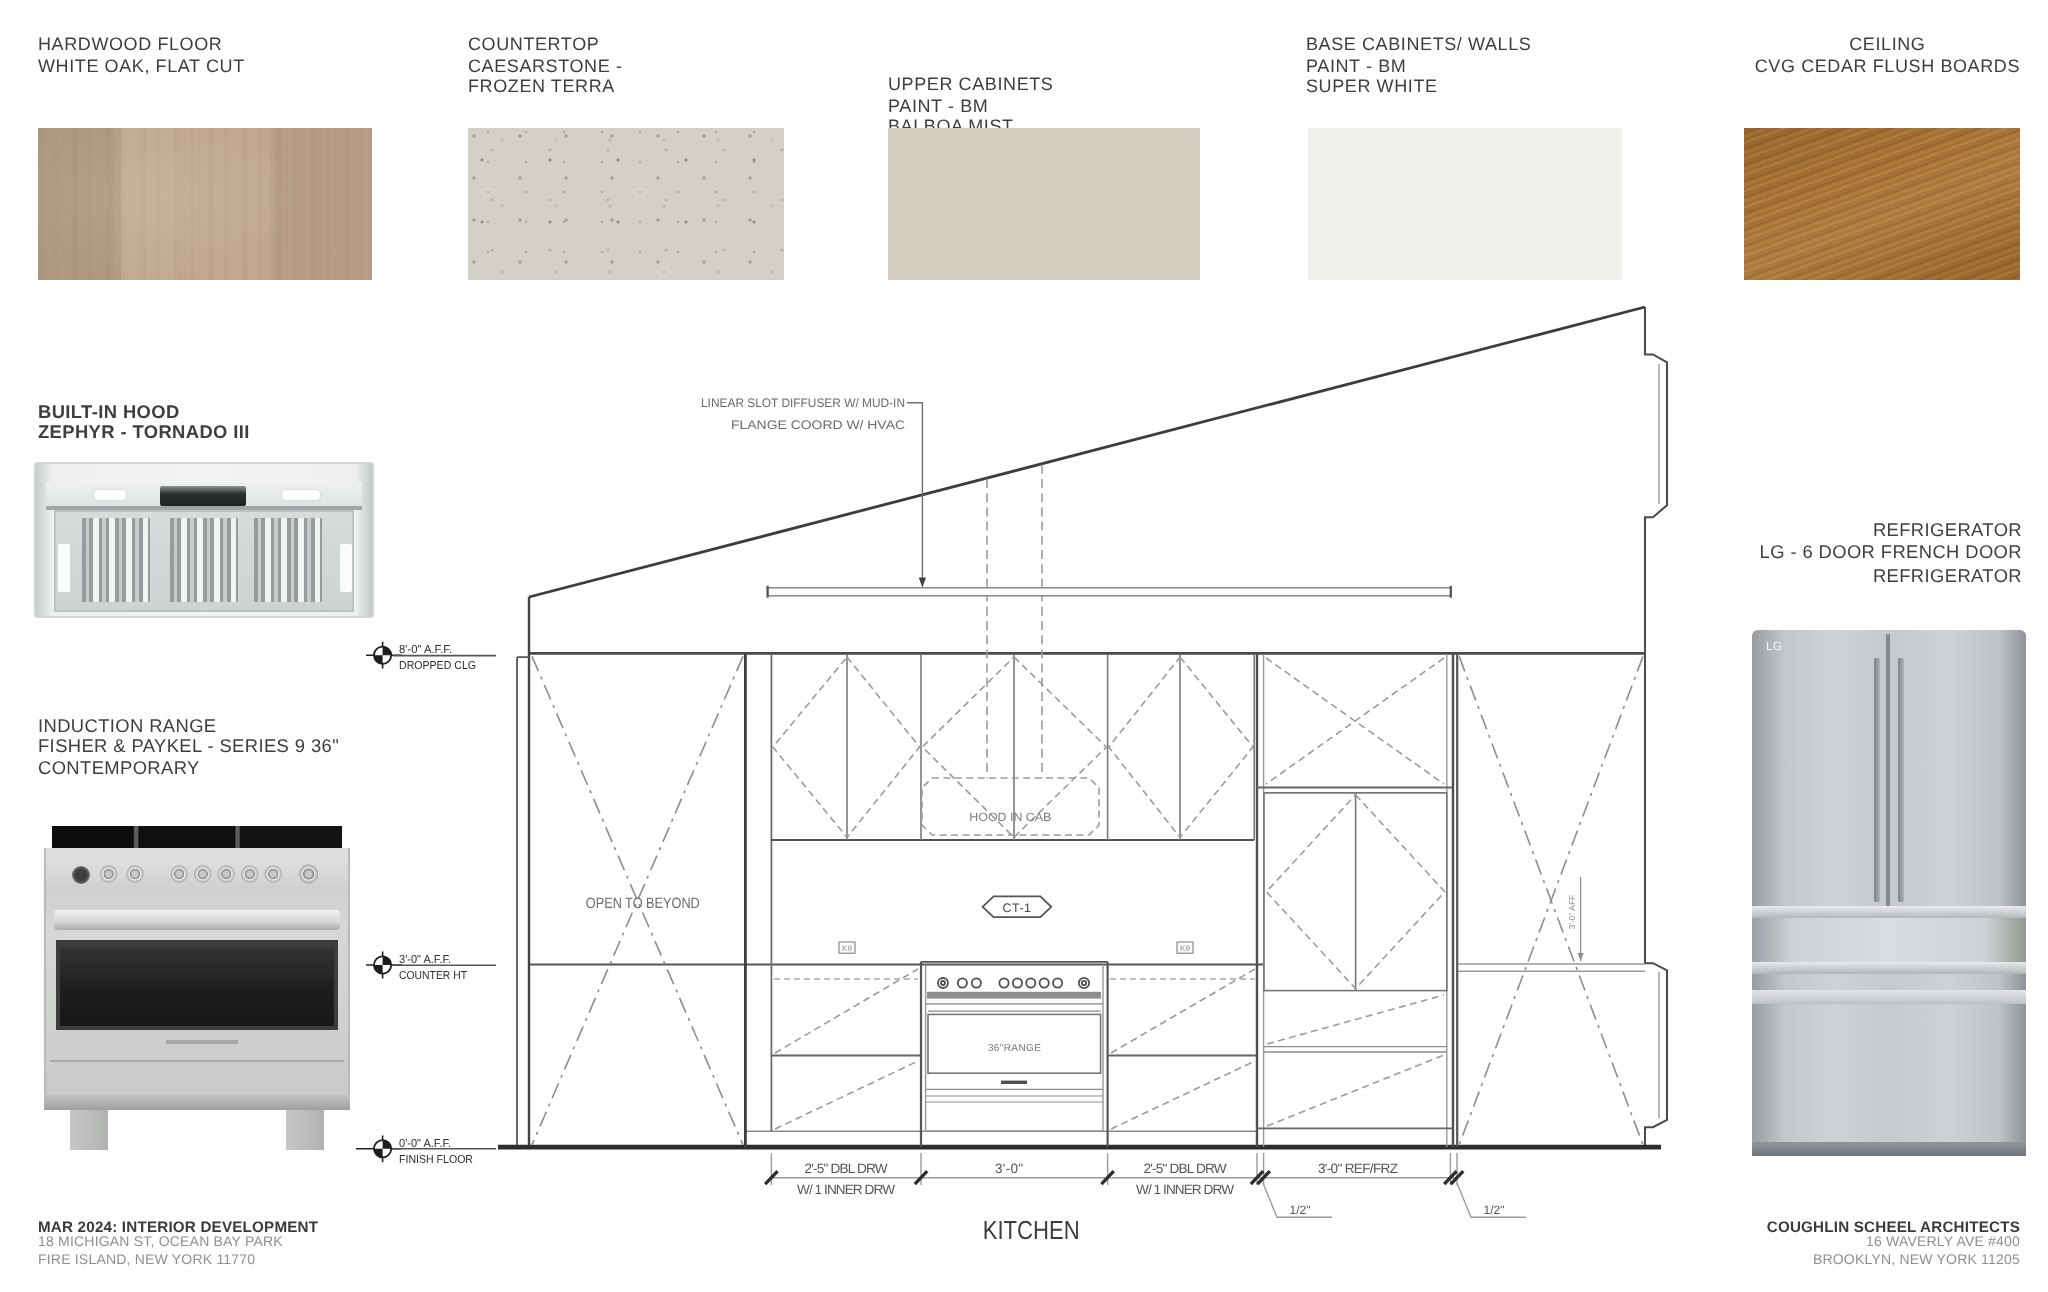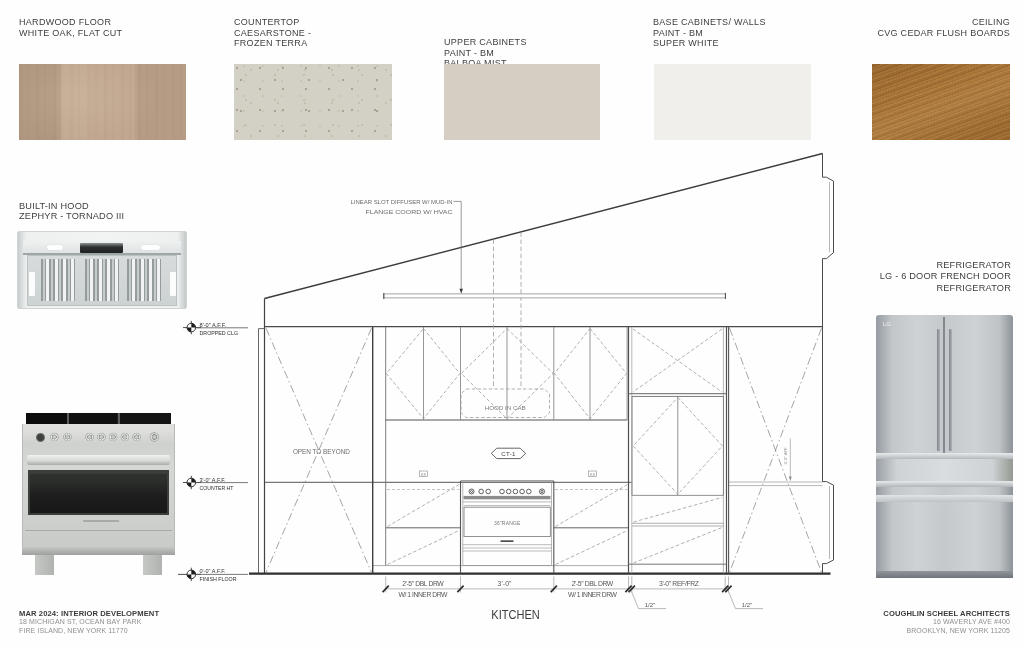--- a/index.html
+++ b/index.html
@@ -24,21 +24,21 @@
 FROZEN TERRA</div>
 
 <div class="lbl" style="left:444px;top:17px;margin-top:20px;">UPPER CABINETS
 PAINT - BM
 BALBOA MIST</div>
 
 <div class="lbl" style="left:653px;top:17px;">BASE CABINETS/ WALLS
 PAINT - BM
 SUPER WHITE</div>
 
-<div class="lbl" style="right:14px;top:17px;text-align:right;">CEILING
+<div class="lbl" style="right:14px;top:17px;text-align:center;">CEILING
 CVG CEDAR FLUSH BOARDS</div>
 
 <div class="sw" style="left:19px;top:64px;width:167px;
   background:
    radial-gradient(120px 60px at 35% 45%, rgba(255,245,230,.10), rgba(0,0,0,0) 70%),
    repeating-linear-gradient(90deg, rgba(118,94,70,.05) 0 3px, rgba(0,0,0,0) 3px 8px, rgba(118,94,70,.04) 8px 10px, rgba(0,0,0,0) 10px 17px),
    linear-gradient(90deg,#b0977f 0 23%,#b49b83 23% 25%,#c3aa92 25% 42%,#c1a78f 42% 69.5%,#b9a088 69.5% 71%,#b69c85 71% 100%);">
 </div>
 
 <div class="sw" style="left:234px;top:64px;width:158px;background-color:#d3d0c5;
@@ -55,21 +55,21 @@
 
 <div class="sw" style="left:653.5px;top:64px;width:157px;background:#f0efeb;"></div>
 
 <div class="sw" style="left:872px;top:64px;width:138px;
   background:
    linear-gradient(rgba(110,85,55,.10), rgba(110,85,55,.10)),
    linear-gradient(160deg, rgba(75,45,12,.16), rgba(0,0,0,0) 35%, rgba(255,228,175,.10) 55%, rgba(75,45,12,.13) 88%),
    repeating-linear-gradient(160deg, #ab7335 0 1.8px, #a06a2e 1.8px 3.2px, #b47d3b 3.2px 5px, #a87134 5px 6.2px, #b9833f 6.2px 7.6px);">
 </div>
 
-<div class="lbl2" style="left:19px;top:200.5px;">BUILT-IN HOOD
+<div class="lbl2" style="left:19px;top:200.5px;font-weight:bold;">BUILT-IN HOOD
 ZEPHYR - TORNADO III</div>
 
 <div style="position:absolute;left:17px;top:231px;width:168px;height:76px;
      background:linear-gradient(90deg,#c9cdcd 0,#eef0f0 5%,#f2f4f4 50%,#eef0f0 95%,#c4c8c8 100%);
      border:1px solid #cfd4d4;border-radius:2px;">
 
   <div style="position:absolute;left:5px;top:9px;right:5px;height:12px;background:linear-gradient(180deg,#eff1f1,#dfe3e3);border-bottom:2px solid #9fa6a6;"></div>
 
   <div style="position:absolute;left:29px;top:13px;width:16px;height:5px;background:#fdfefe;border-radius:2px;box-shadow:0 0 1px #b8bebe;"></div>
 
@@ -83,20 +83,23 @@
 
   <div style="position:absolute;left:67px;top:27px;width:34px;bottom:7px;background:repeating-linear-gradient(90deg,#969c9c 0 1.8px,#c6cccc 1.8px 3.6px,#969c9c 3.6px 5.4px,#f2f4f4 5.4px 8.3px);"></div>
 
   <div style="position:absolute;left:109px;top:27px;width:34px;bottom:7px;background:repeating-linear-gradient(90deg,#969c9c 0 1.8px,#c6cccc 1.8px 3.6px,#969c9c 3.6px 5.4px,#f2f4f4 5.4px 8.3px);"></div>
 
   <div style="position:absolute;left:10.5px;top:40px;width:6px;height:24px;background:#fbfcfc;border-radius:1px;"></div>
 
   <div style="position:absolute;right:10.5px;top:40px;width:6px;height:24px;background:#fbfcfc;border-radius:1px;"></div>
 </div>
 
+<div class="lbl2" style="left:19px;top:357.5px;">INDUCTION RANGE
+FISHER &amp; PAYKEL - SERIES 9 36"
+CONTEMPORARY</div>
 
 <div style="position:absolute;left:22px;top:413px;width:153px;height:162px;">
 
   <div style="position:absolute;left:4px;top:0;right:4px;height:11px;background:linear-gradient(90deg,#0c0c0c 0 28%,#5c5e5c 28.5% 29.5%,#101010 30% 63%,#5c5e5c 63.5% 64.5%,#141414 65% 100%);"></div>
 
   <div style="position:absolute;left:0;top:11px;right:0;height:131px;background:linear-gradient(180deg,#dfe0de 0 6px,#cfd1cf 20px,#d6d8d6 40px,#c8cac8 100%);border-left:1px solid #b8bab8;border-right:1px solid #b8bab8;"></div>
 
   <div style="position:absolute;left:13.5px;top:19.5px;width:9px;height:9px;border-radius:50%;background:radial-gradient(circle,#3e403e 45%,#7e807e 75%);"></div>
 
   <div style="position:absolute;left:27px;top:19px;width:115px;height:10px;

